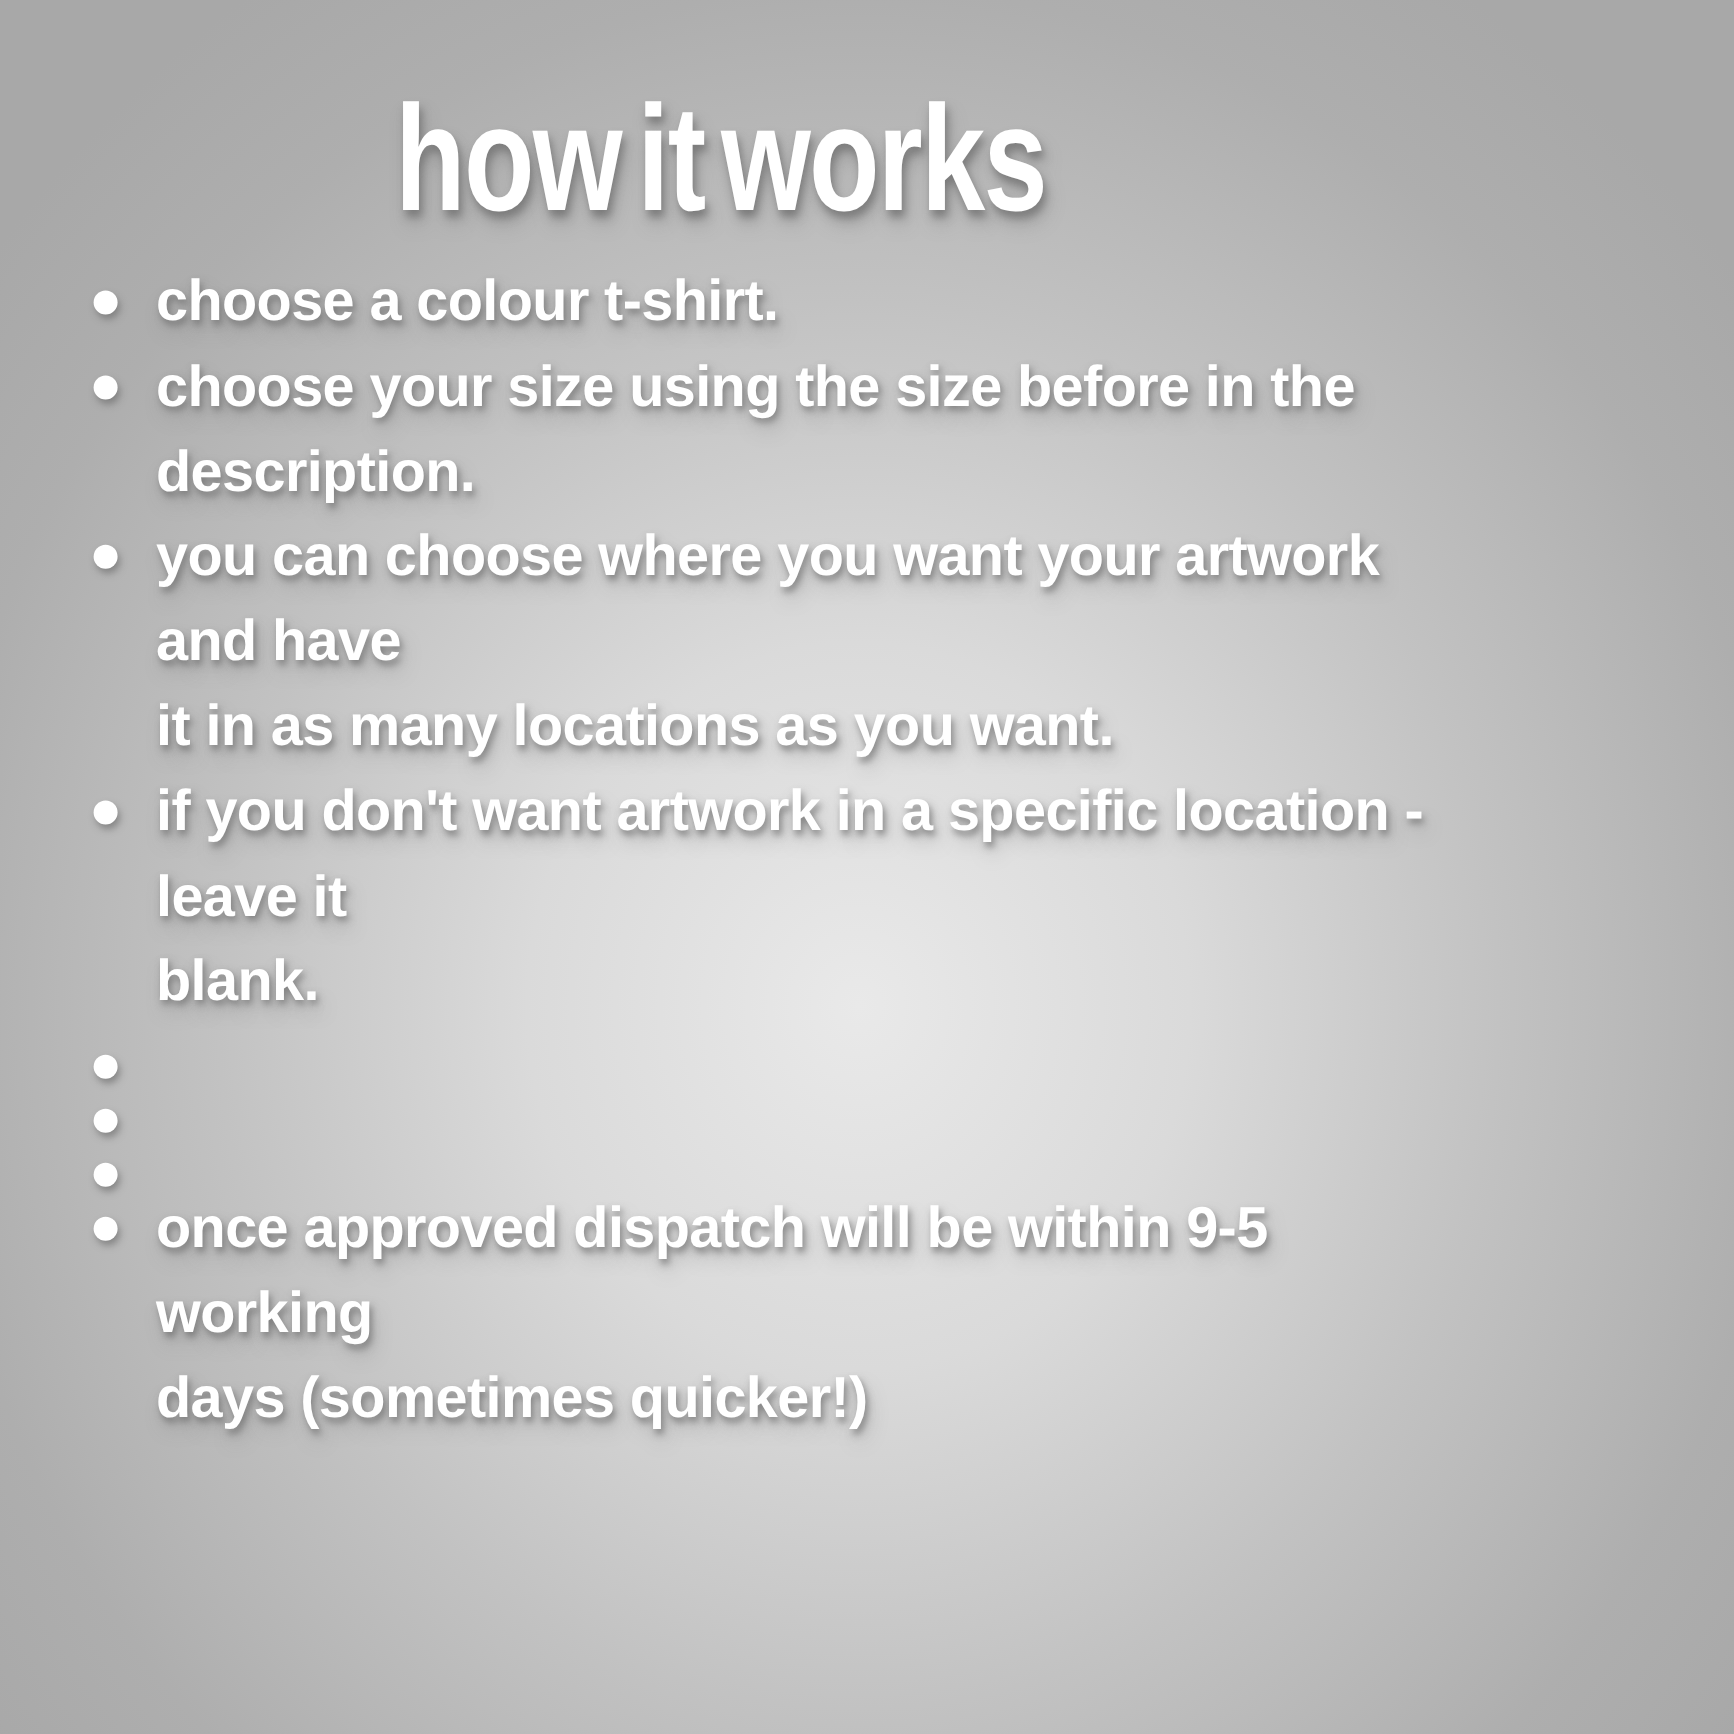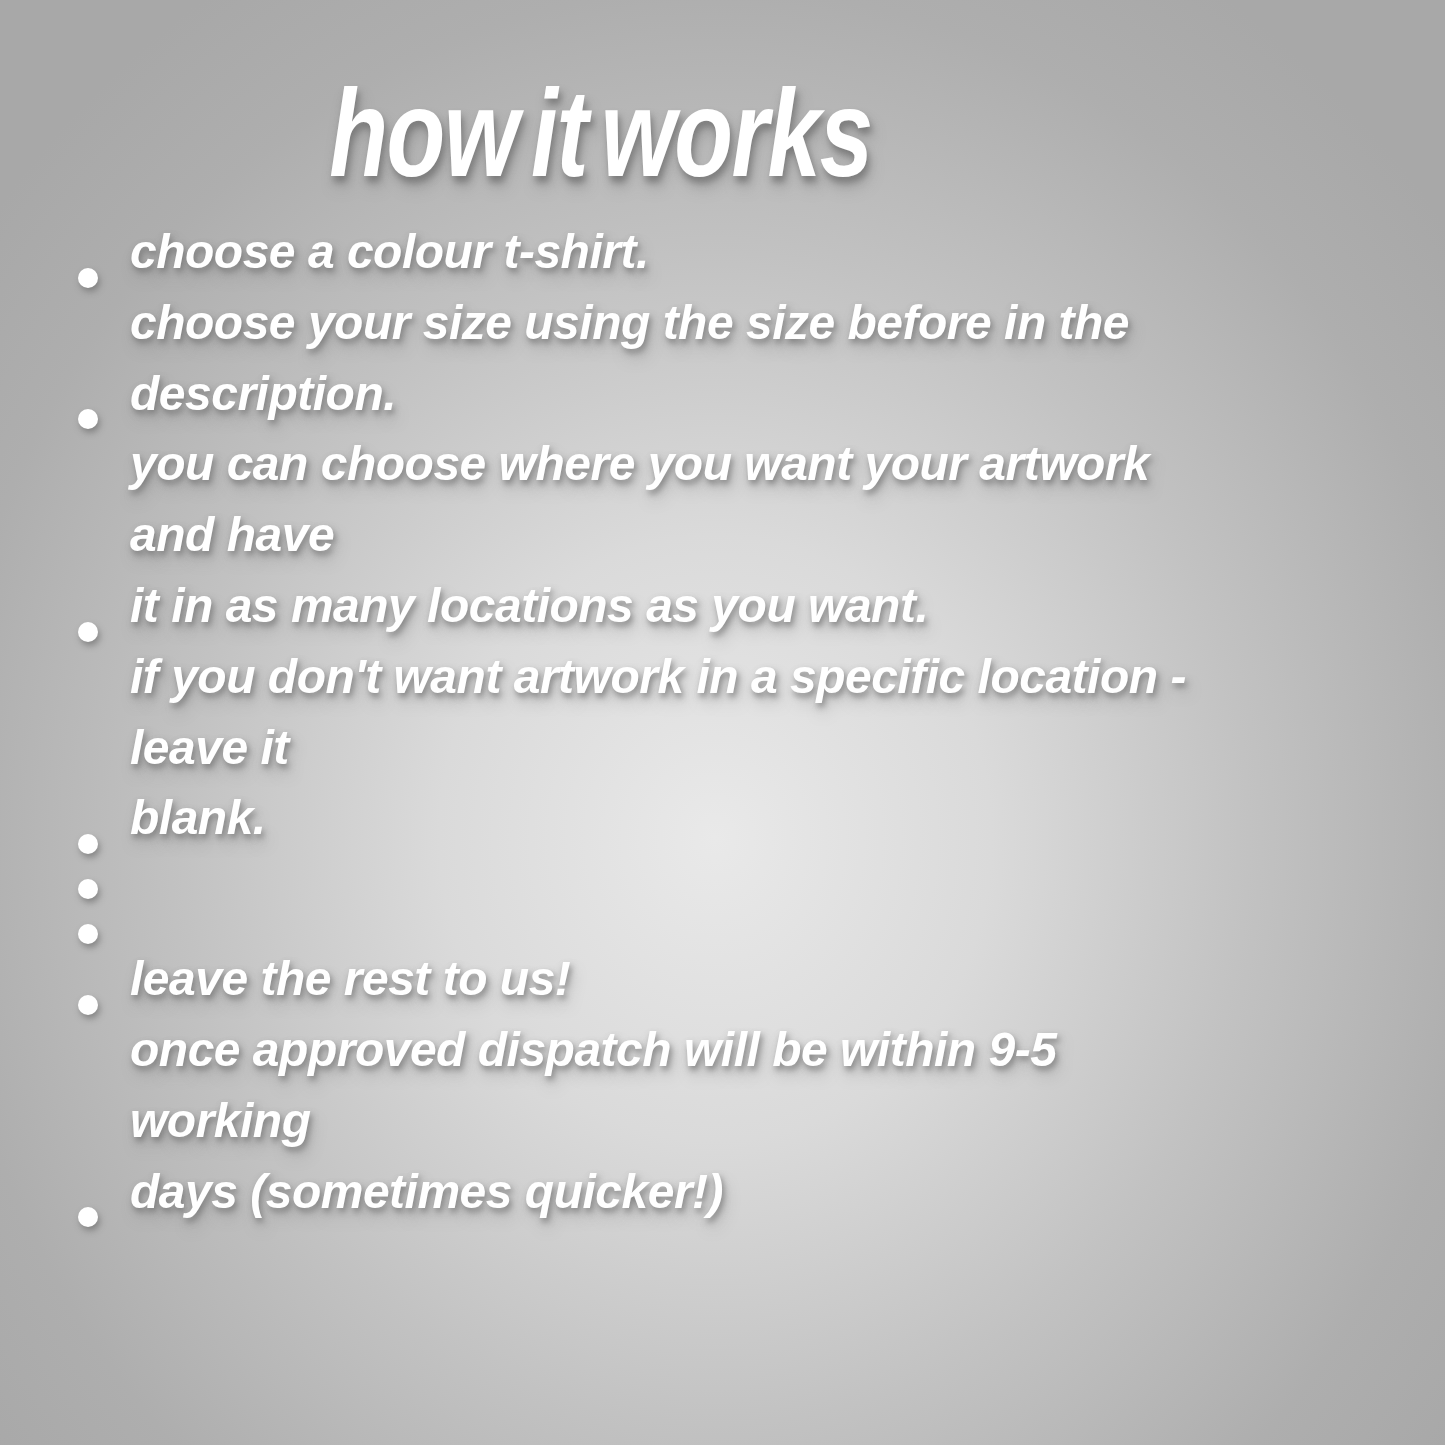--- a/index.html
+++ b/index.html
@@ -18,21 +18,20 @@
         #aeaeae 84%,
         #a8a8a8 100%);
     font-family: "Liberation Sans", "DejaVu Sans", sans-serif;
     color: #ffffff;
     -webkit-font-smoothing: antialiased;
   }
   .graphic {
     width: 1201px;
     height: 1445px;
     position: relative;
-    font-style: italic;
   }
   .title {
     margin: 0;
     padding-top: 70px;
     width: 100%;
     text-align: center;
     font-size: 125px;
     line-height: 1;
     font-weight: 700;
     letter-spacing: -0.015em;
@@ -44,21 +43,21 @@
       3px 6px 8px rgba(108,108,108,0.75),
       5px 12px 16px rgba(125,125,125,0.35);
   }
   .steps {
     list-style: none;
     margin: 0;
     padding: 22px 10px 0 78px;
   }
   .step {
     display: flex;
-    align-items: flex-end;
+    align-items: flex-start;
   }
   .dot {
     flex: 0 0 auto;
     width: 20px;
     height: 20px;
     margin-top: 25px;
     margin-right: 32px;
     border-radius: 50%;
     background: #ffffff;
     box-shadow: 2px 4px 6px rgba(108,108,108,0.65);
@@ -101,21 +100,20 @@
 blank.</span>
     </li>
     <li class="step">
       <span class="dot"></span>
     </li>
     <li class="step">
       <span class="dot"></span>
     </li>
     <li class="step">
       <span class="dot"></span>
-      <span class="step-text">leave the rest to us!</span>
     </li>
     <li class="step">
       <span class="dot"></span>
       <span class="step-text">once approved dispatch will be within 9-5 working
 days (sometimes quicker!)</span>
     </li>
   </ul>
 
 </div>
 

